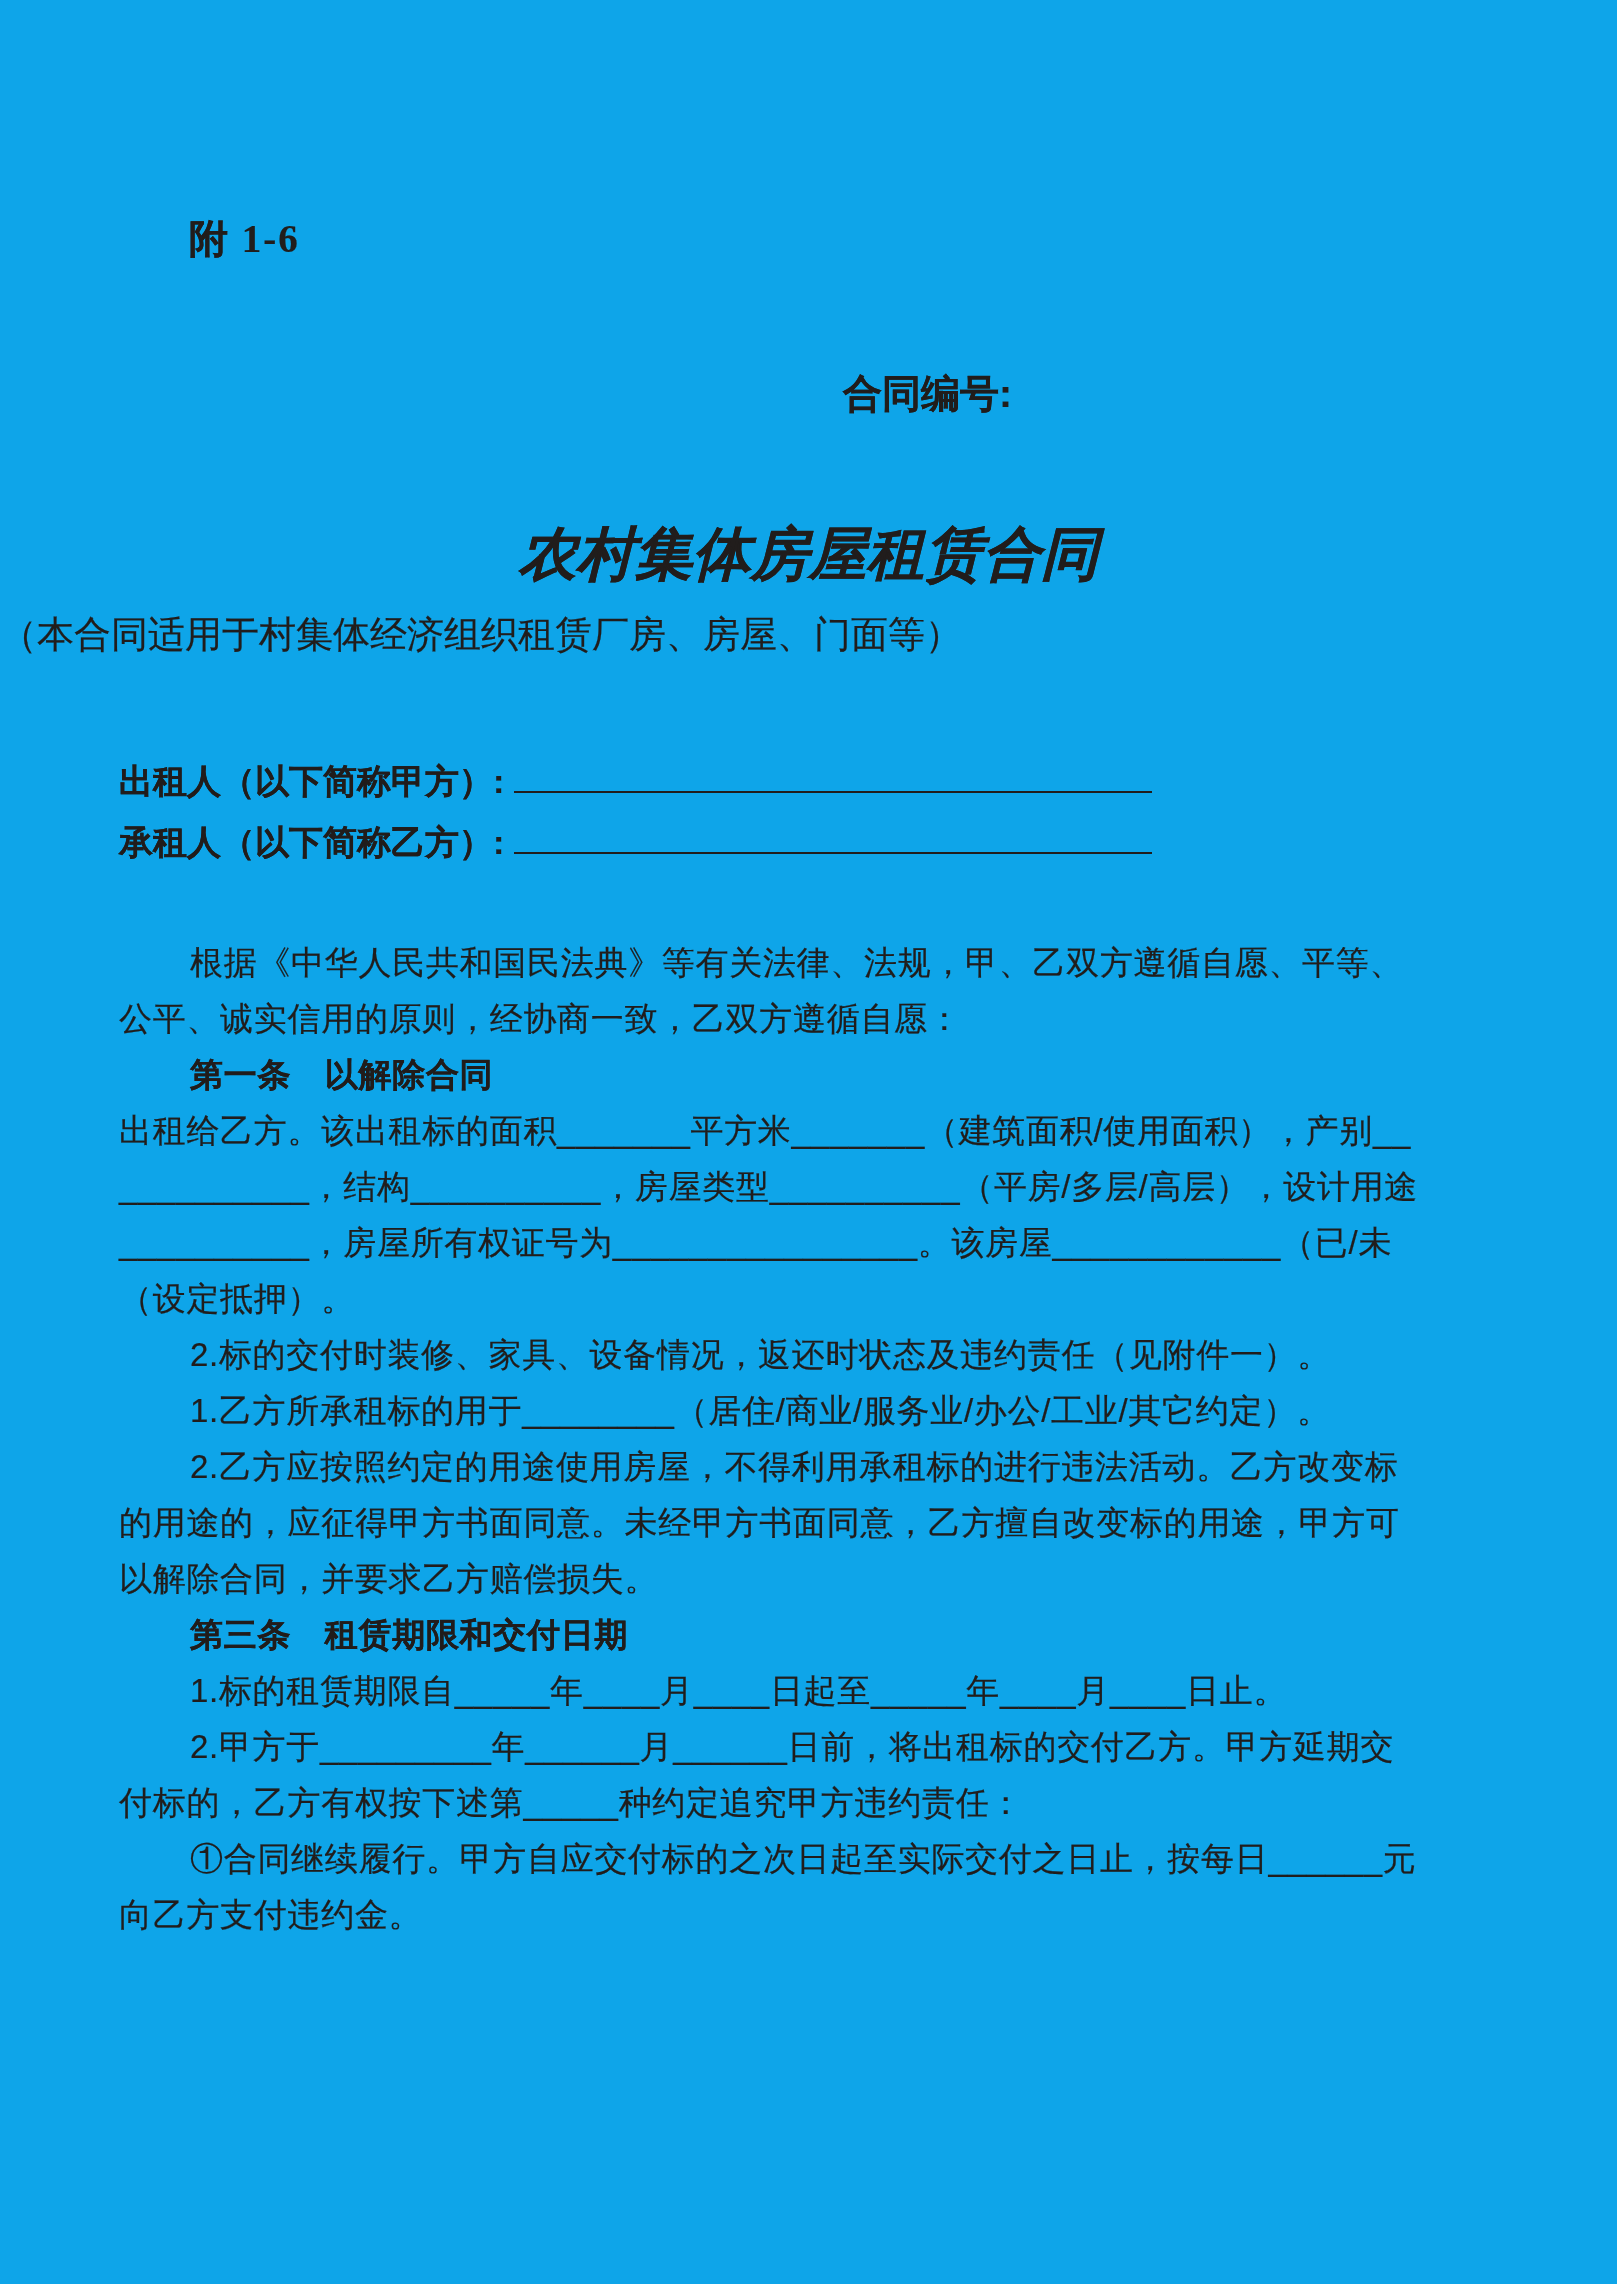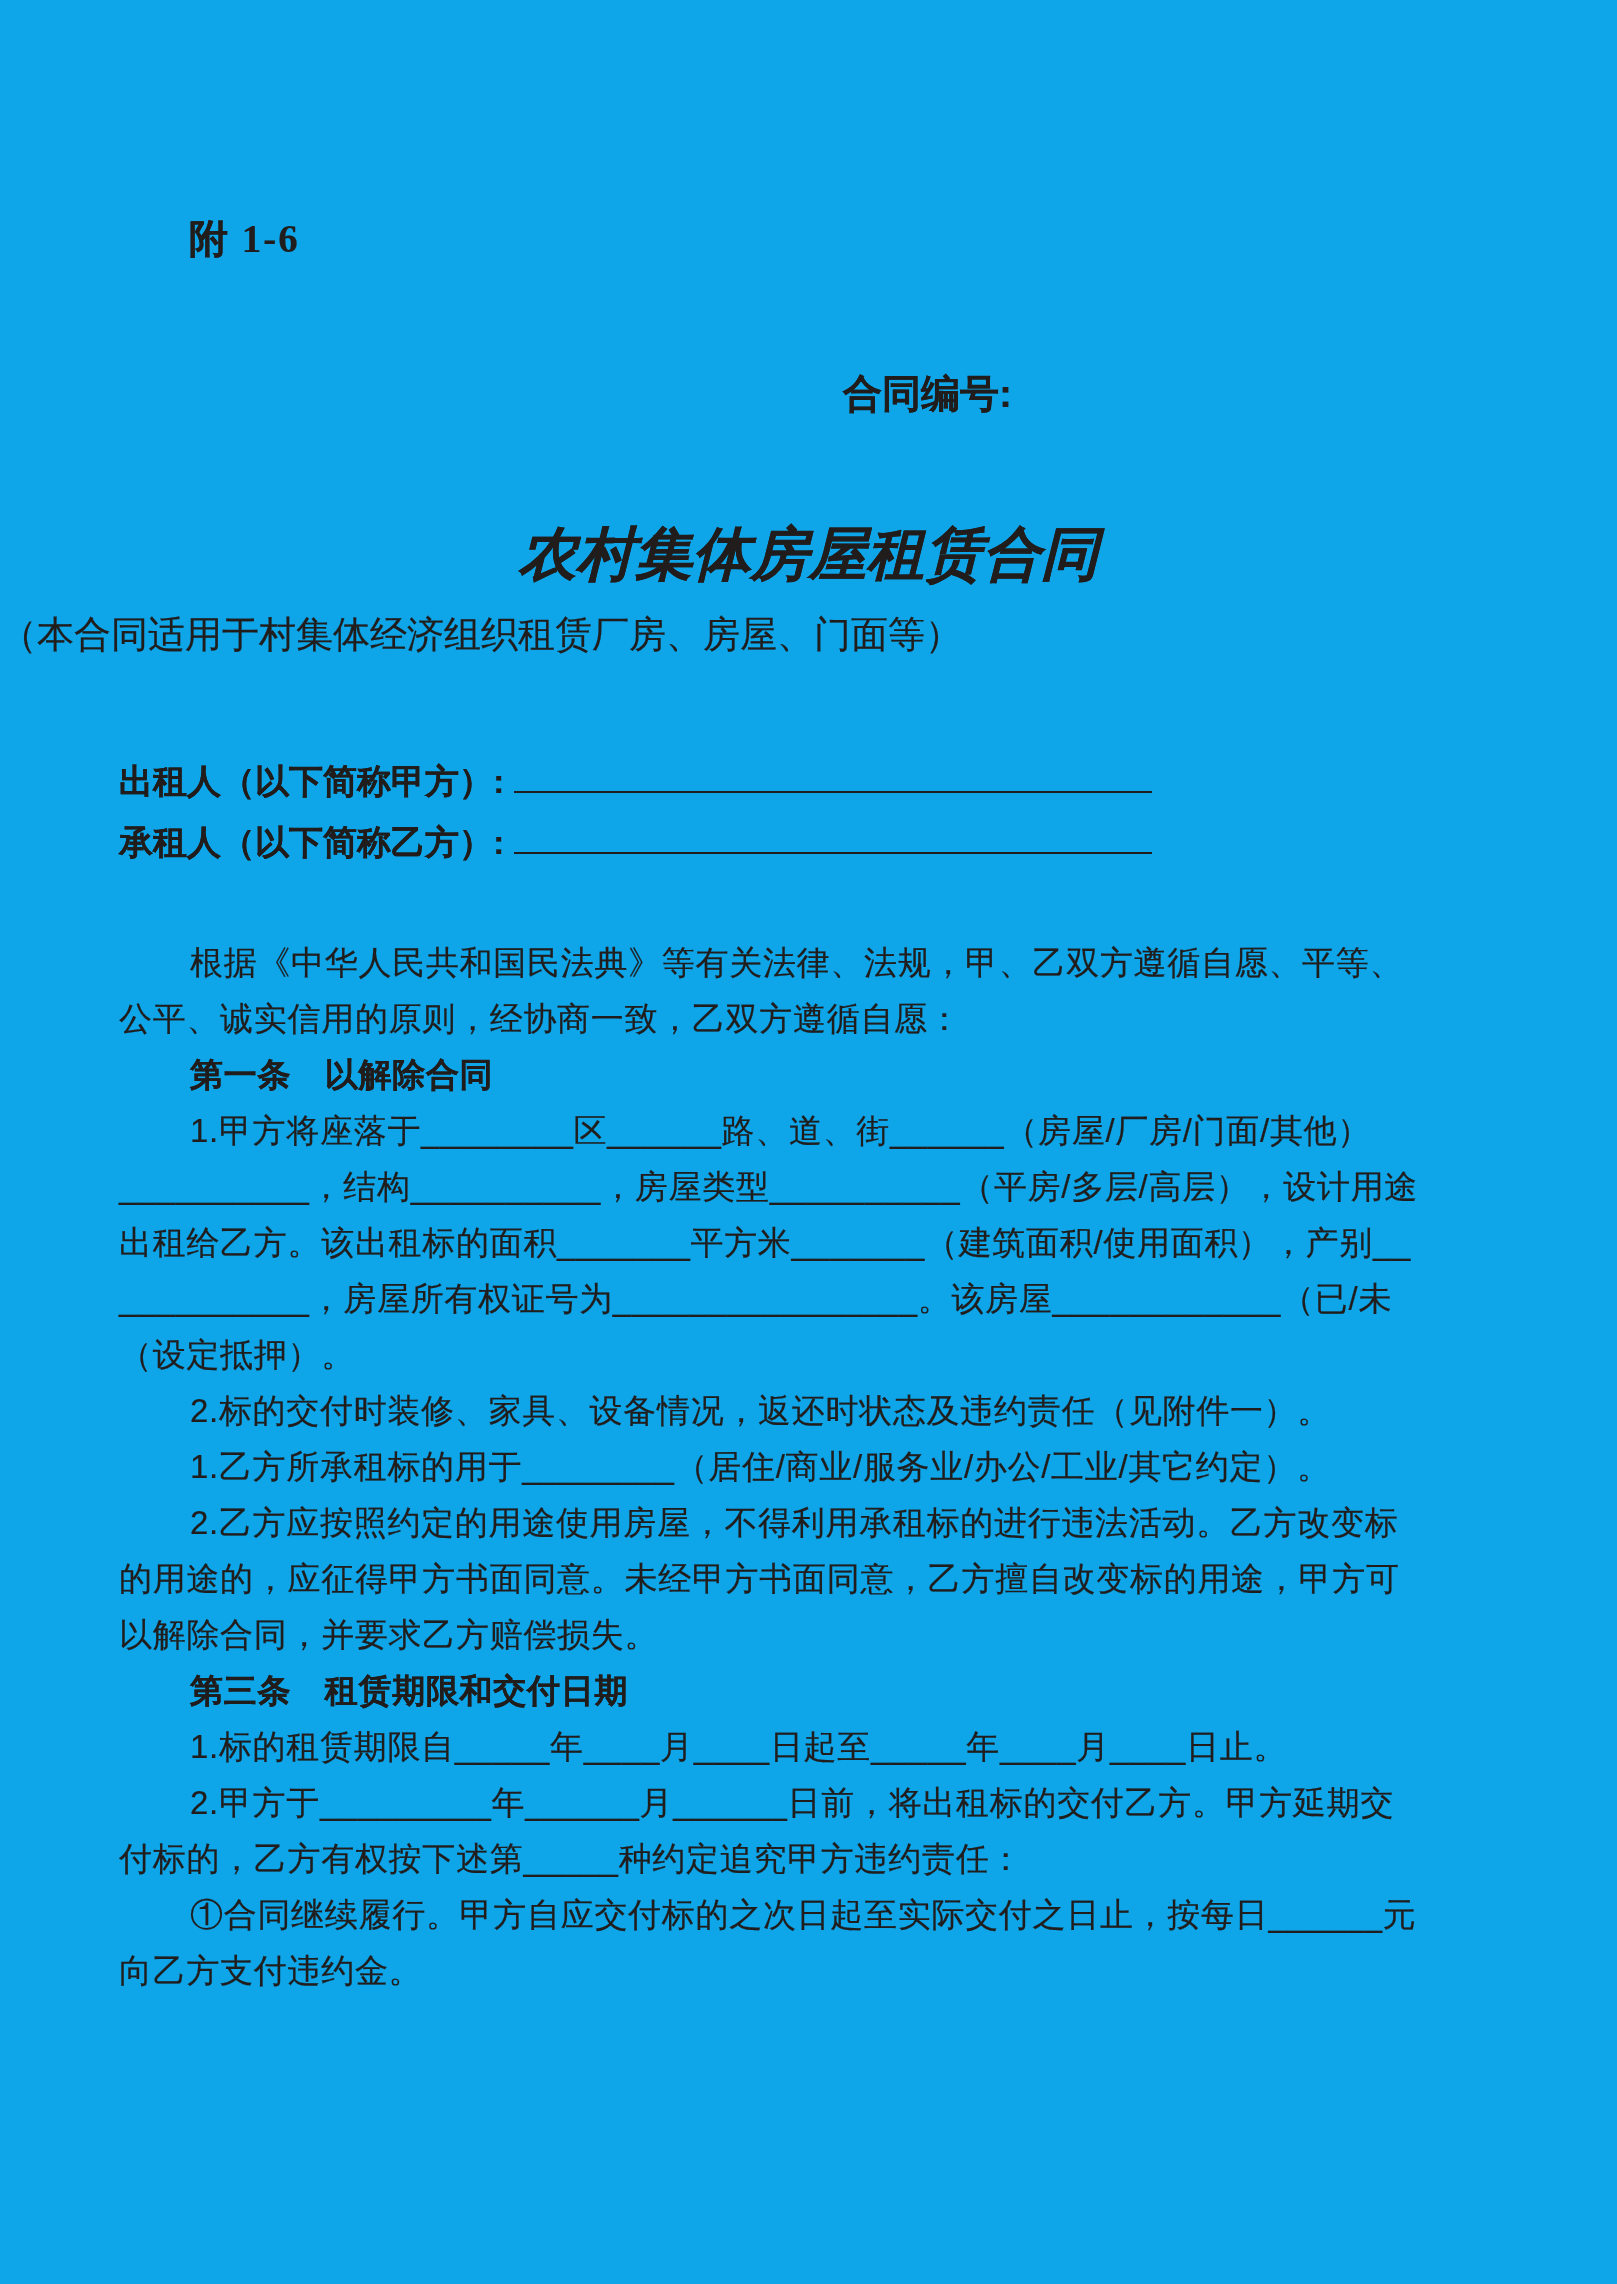--- a/index.html
+++ b/index.html
@@ -114,25 +114,24 @@
   </div>
 
   <div class="body-text">
 
       <div class="line indent">根据《中华人民共和国民法典》等有关法律、法规，甲、乙双方遵循自愿、平等、</div>
 
       <div class="line flush">公平、诚实信用的原则，经协商一致，乙双方遵循自愿：</div>
 
       <div class="line heading">第一条　以解除合同</div>
 
-      <div class="line indent">1.甲方将座落于________区______路、道、街______（房屋/厂房/门面/其他）</div>
+
+      <div class="line flush">出租给乙方。该出租标的面积_______平方米_______（建筑面积/使用面积），产别__</div>
 
       <div class="line flush">__________，结构__________，房屋类型__________（平房/多层/高层），设计用途</div>
-
-      <div class="line flush">出租给乙方。该出租标的面积_______平方米_______（建筑面积/使用面积），产别__</div>
 
       <div class="line flush">__________，房屋所有权证号为________________。该房屋____________（已/未</div>
 
       <div class="line flush">（设定抵押）。</div>
 
       <div class="line indent">2.标的交付时装修、家具、设备情况，返还时状态及违约责任（见附件一）。</div>
 
 
       <div class="line indent">1.乙方所承租标的用于________（居住/商业/服务业/办公/工业/其它约定）。</div>
 

